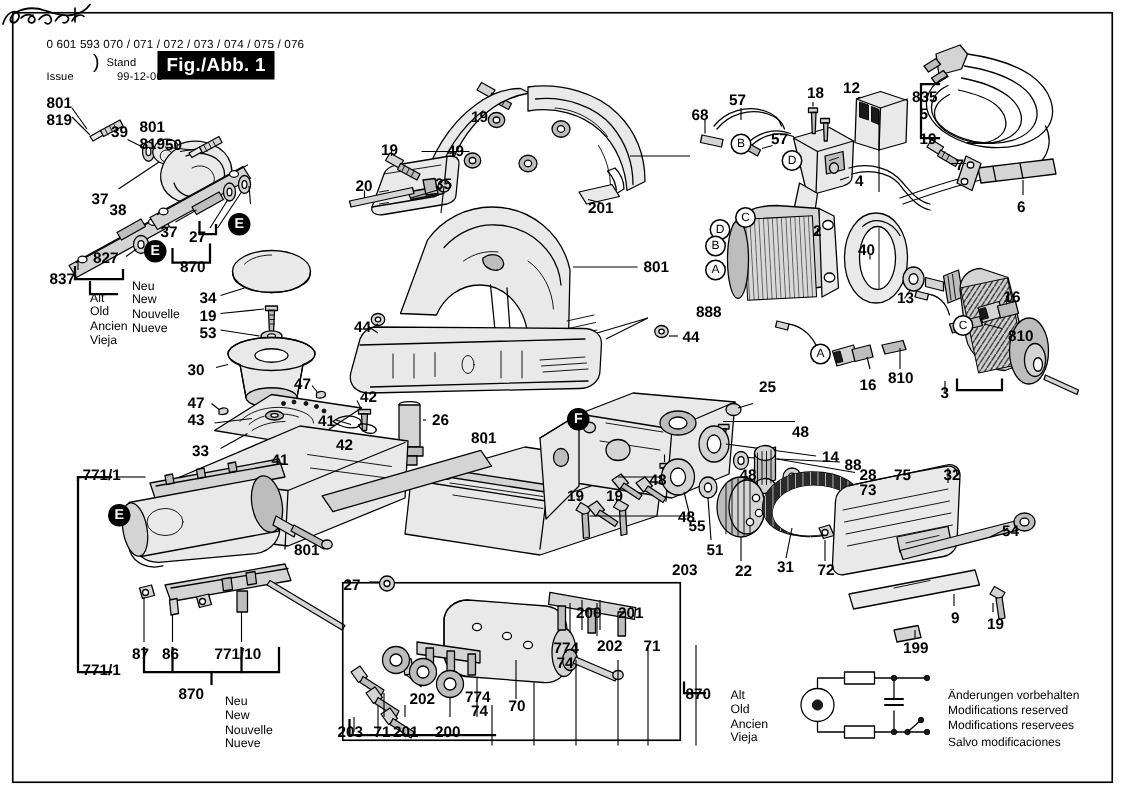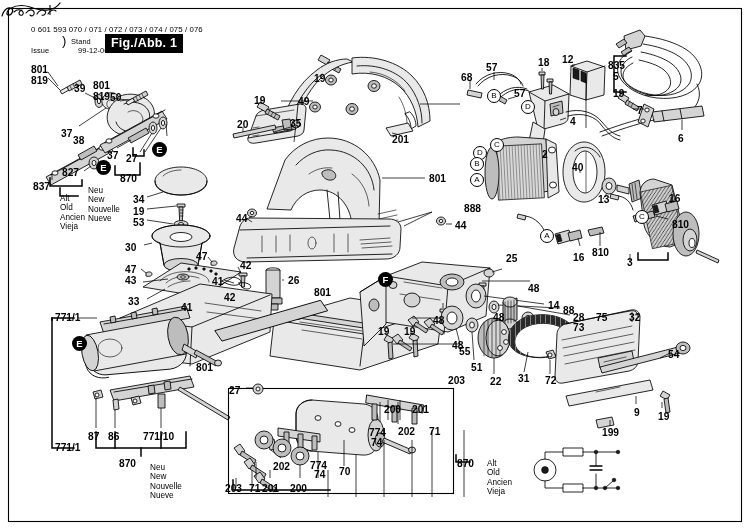--- a/index.html
+++ b/index.html
@@ -836,14 +836,18 @@
 Nueve</div>
   <div class="cap" style="left:150px;top:463px">Neu
 New
 Nouvelle
 Nueve</div>
   <div class="cap" style="left:487px;top:459px">Alt
 Old
 Ancien
 Vieja</div>
 
+  <div id="legend">Änderungen vorbehalten
+Modifications reserved
+Modifications reservees
+Salvo modificaciones</div>
 
 </div>
 
 </body></html>

